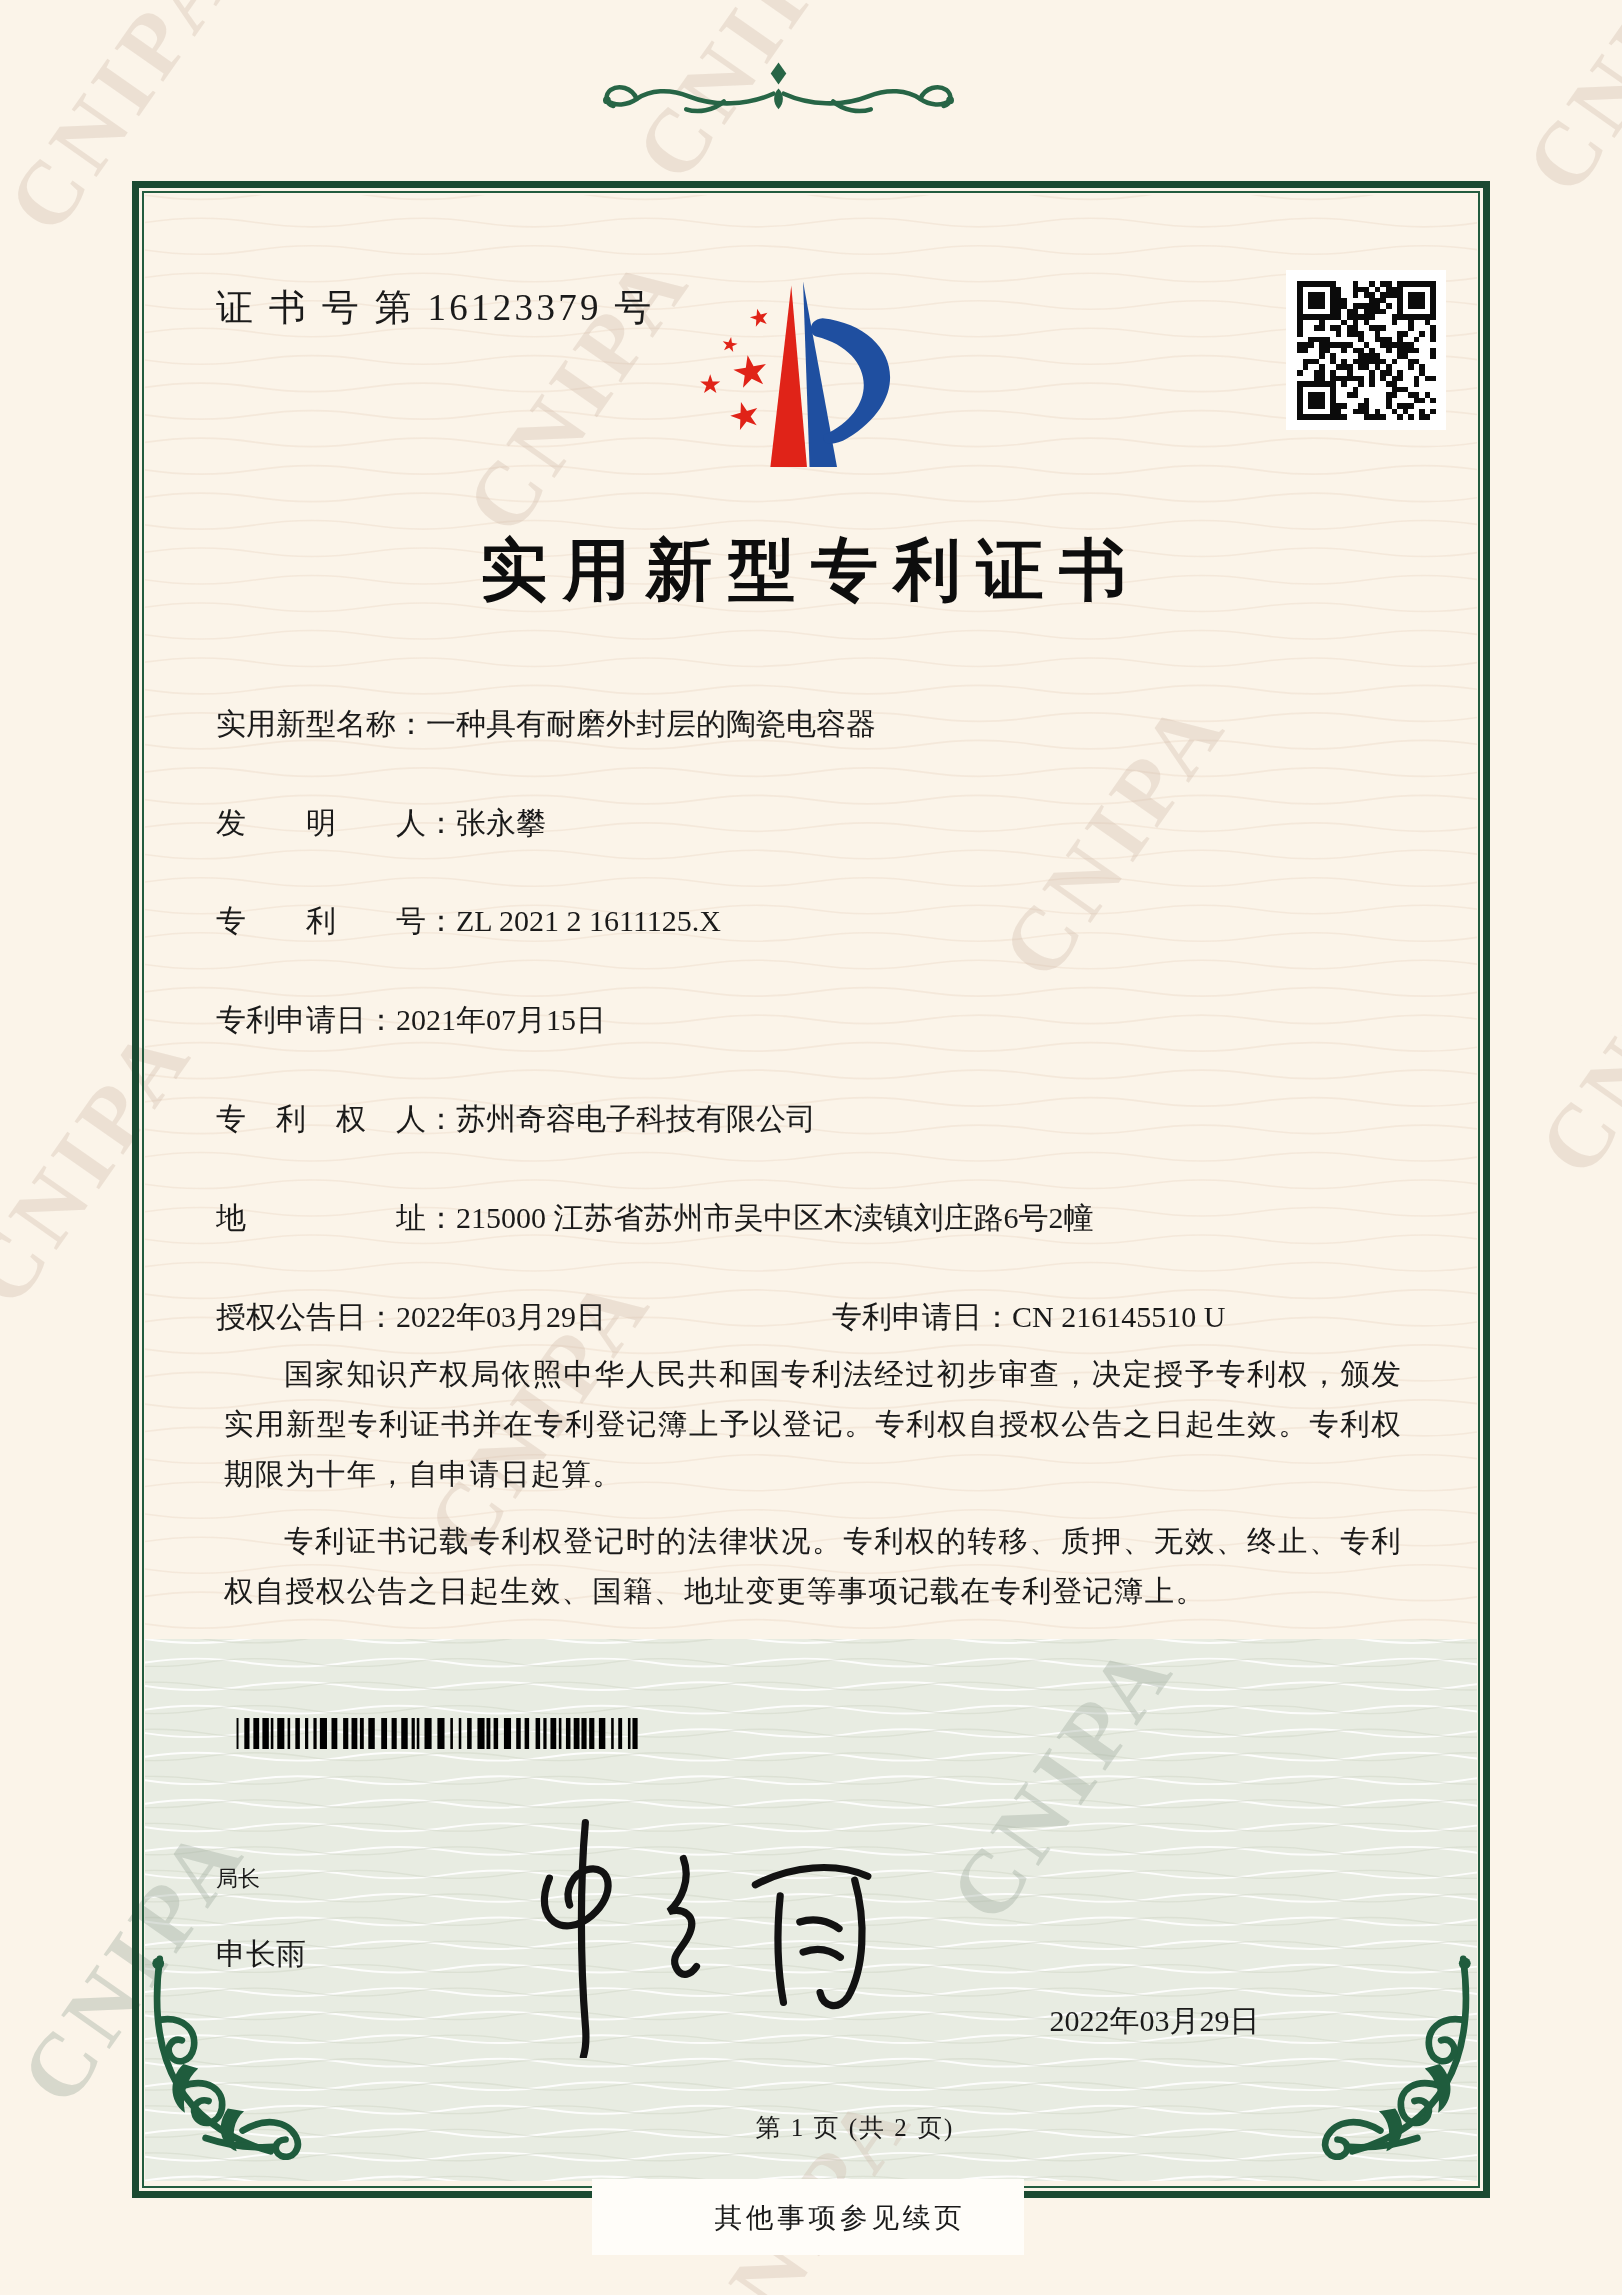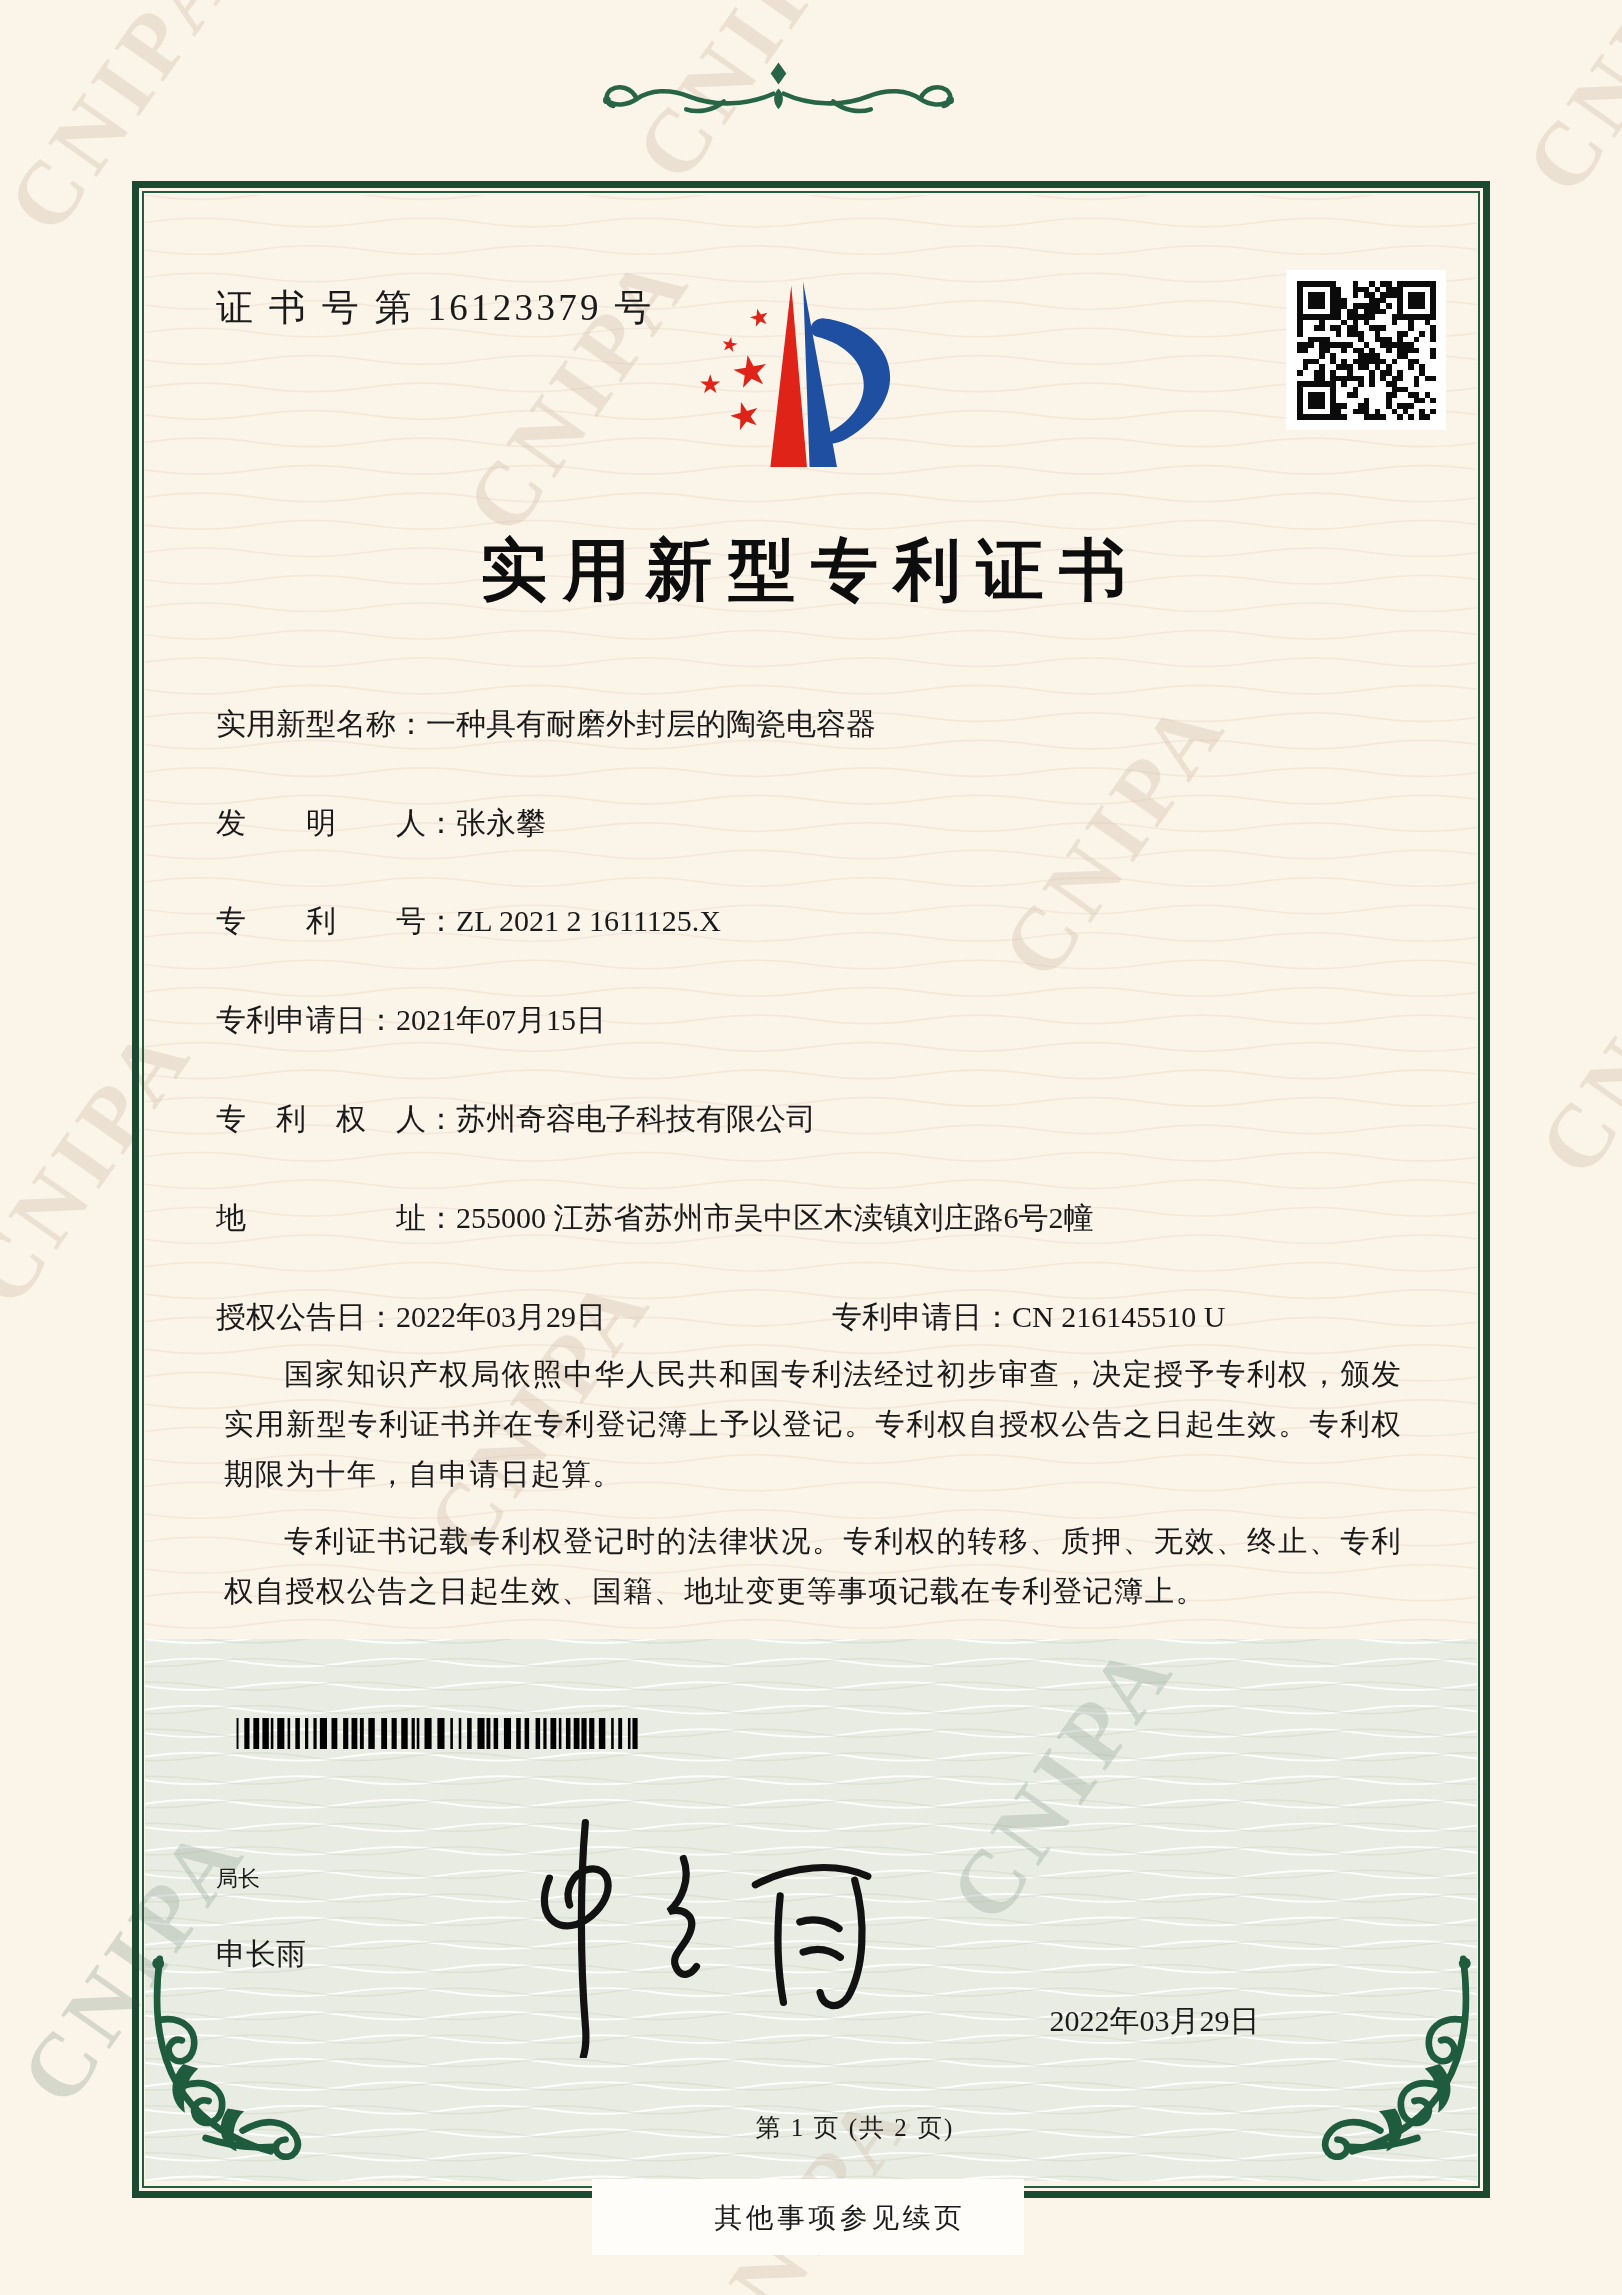--- a/index.html
+++ b/index.html
@@ -623,21 +623,21 @@
 <div class="row" style="top:885px">
   <span>专　　利　　号：</span><span>ZL 2021 2 1611125.X</span>
 </div>
 <div class="row" style="top:984px">
   <span>专利申请日：</span><span>2021年07月15日</span>
 </div>
 <div class="row" style="top:1083px">
   <span>专　利　权　人：</span><span>苏州奇容电子科技有限公司</span>
 </div>
 <div class="row" style="top:1182px">
-  <span>地　　　　　址：</span><span>255000 江苏省苏州市吴中区木渎镇刘庄路6号2幢</span>
+  <span>地　　　　　址：</span><span>215000 江苏省苏州市吴中区木渎镇刘庄路6号2幢</span>
 </div>
 <div class="row" style="top:1281px">
   <span>授权公告日：</span><span>2022年03月29日</span>
   <span class="grant-right">
     <span>专利申请日：</span><span>CN 216145510 U</span>
   </span>
 </div>
 
 <div class="abs paras">
   <p>国家知识产权局依照中华人民共和国专利法经过初步审查，决定授予专利权，颁发实用新型专利证书并在专利登记簿上予以登记。专利权自授权公告之日起生效。专利权期限为十年，自申请日起算。</p>

